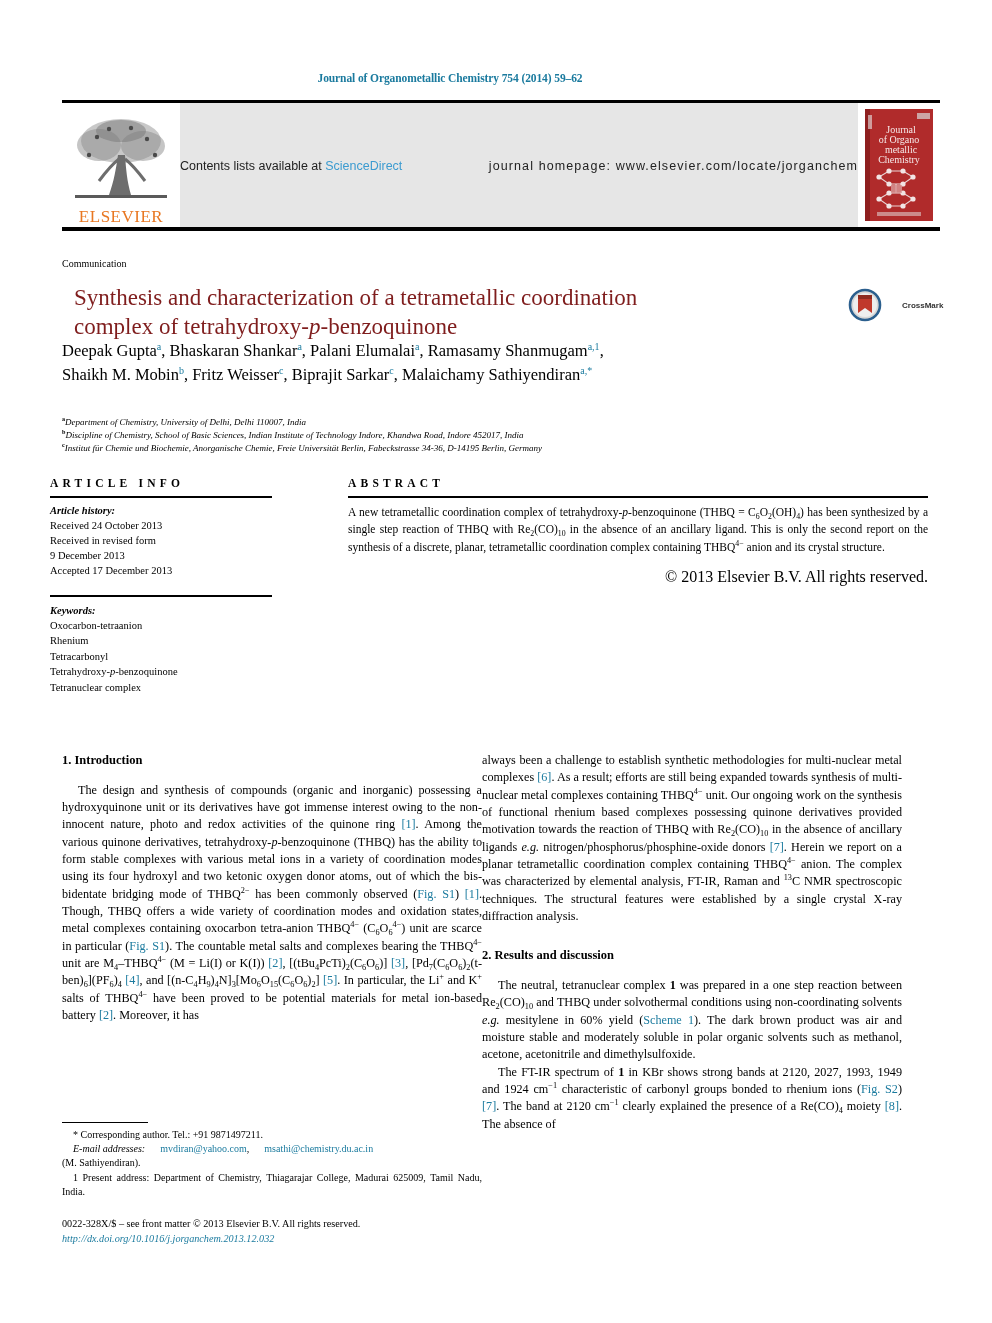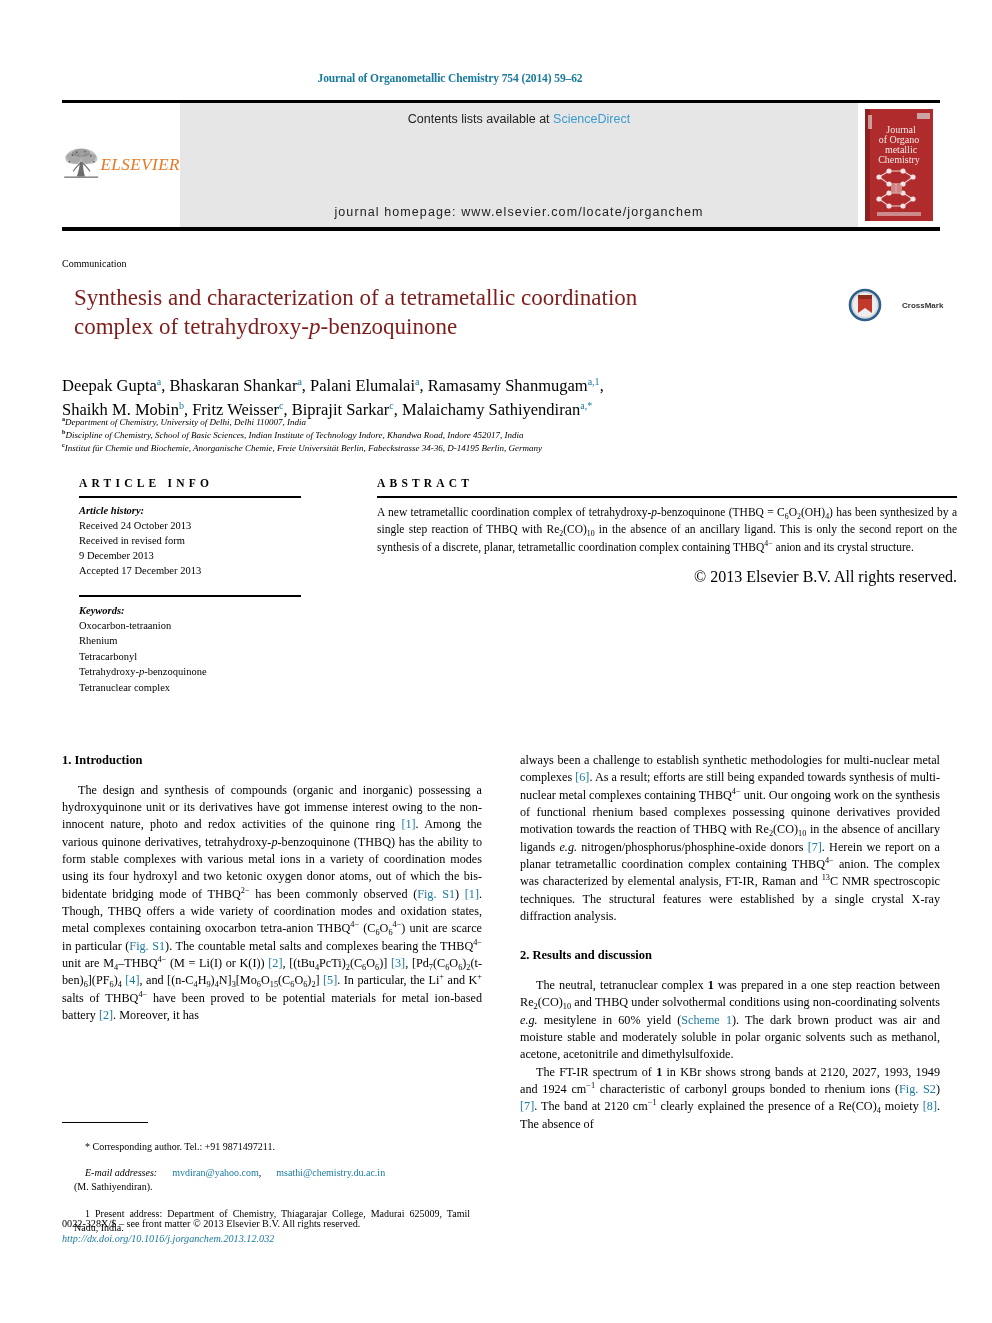--- a/index.html
+++ b/index.html
@@ -55,41 +55,39 @@
     display: flex;
     align-items: stretch;
     height: 124px;
   }
   .elsevier-logo {
     width: 118px;
     flex: 0 0 118px;
     background: #fff;
     position: relative;
     display: flex;
-    flex-direction: row;
+    flex-direction: column;
     justify-content: flex-end;
     align-items: center;
     padding-bottom: 2px;
     box-sizing: border-box;
-    font-style: italic;
   }
   .tree-svg { display:block; }
   .elsevier-word {
     font-family: "Liberation Serif", serif;
     font-size: 17px;
     letter-spacing: 0.5px;
     color: #E87722;
     line-height: 1;
     margin-top: 1px;
   }
   .masthead-center {
     flex: 1 1 auto;
     background: #e6e6e6;
     display: flex;
-    flex-direction: column;
     align-items: center;
     justify-content: space-between;
     padding: 9px 0 8px 0;
     box-sizing: border-box;
   }
   .contents-line {
     font-family: "Liberation Sans", sans-serif;
     font-size: 12.5px;
     color: #222;
   }
@@ -142,21 +140,21 @@
     gap: 20px;
   }
   .crossmark-label {
     font-family: "Liberation Sans", sans-serif;
     font-size: 8px;
     font-weight: bold;
     color: #333;
   }
   .authors {
     position: absolute;
-    left: 62px; top: 374px;
+    left: 62px; top: 339px;
     width: 800px;
     font-size: 16.5px;
     line-height: 1.45;
     font-family: "Liberation Serif", serif;
   }
   .authors sup { color: #1a7a9e; font-size: 10px; }
   .affils {
     position: absolute;
     left: 62px; top: 416px;
     width: 880px;
@@ -164,21 +162,21 @@
     line-height: 1.45;
     font-style: italic;
     font-family: "Liberation Serif", serif;
   }
   .affils sup { font-style: normal; font-weight: bold; }
   .affil-line { white-space: nowrap; }
 
   
   .band {
     position: absolute;
-    left: 79px; top: 477px;
+    left: 50px; top: 477px;
     width: 878px;
     display: flex;
     gap: 12px;
   }
   .info-col {
     width: 222px;
     flex: 0 0 222px;
   }
   .gap-col { width: 52px; flex: 0 0 52px; }
   .abs-col { flex: 1 1 auto; }
@@ -215,21 +213,20 @@
     margin-top: 12px;
     font-family: "Liberation Serif", serif;
   }
 
   
   .body-cols {
     position: absolute;
     left: 62px; top: 752px;
     width: 878px;
     display: flex;
-    gap: 38px;
   }
   .col {
     width: 420px;
     flex: 0 0 420px;
     font-size: 12.2px;
     line-height: 1.42;
     text-align: justify;
     font-family: "Liberation Serif", serif;
   }
   .col h2 {
@@ -253,21 +250,21 @@
   }
   .footnotes {
     position: absolute;
     left: 62px; top: 1128px;
     width: 420px;
     font-size: 10px;
     line-height: 1.42;
     text-align: justify;
     font-family: "Liberation Serif", serif;
   }
-  .footnotes p { margin: 12px; }
+  .footnotes p { margin: 0; }
   .footnotes .ind { text-indent: 11px; }
   .footnotes .mail { color: #1a7a9e; }
   .footnotes .ital { font-style: italic; }
 
   .colophon {
     position: absolute;
     left: 62px; top: 1216px;
     width: 480px;
     font-size: 10.2px;
     line-height: 1.5;

